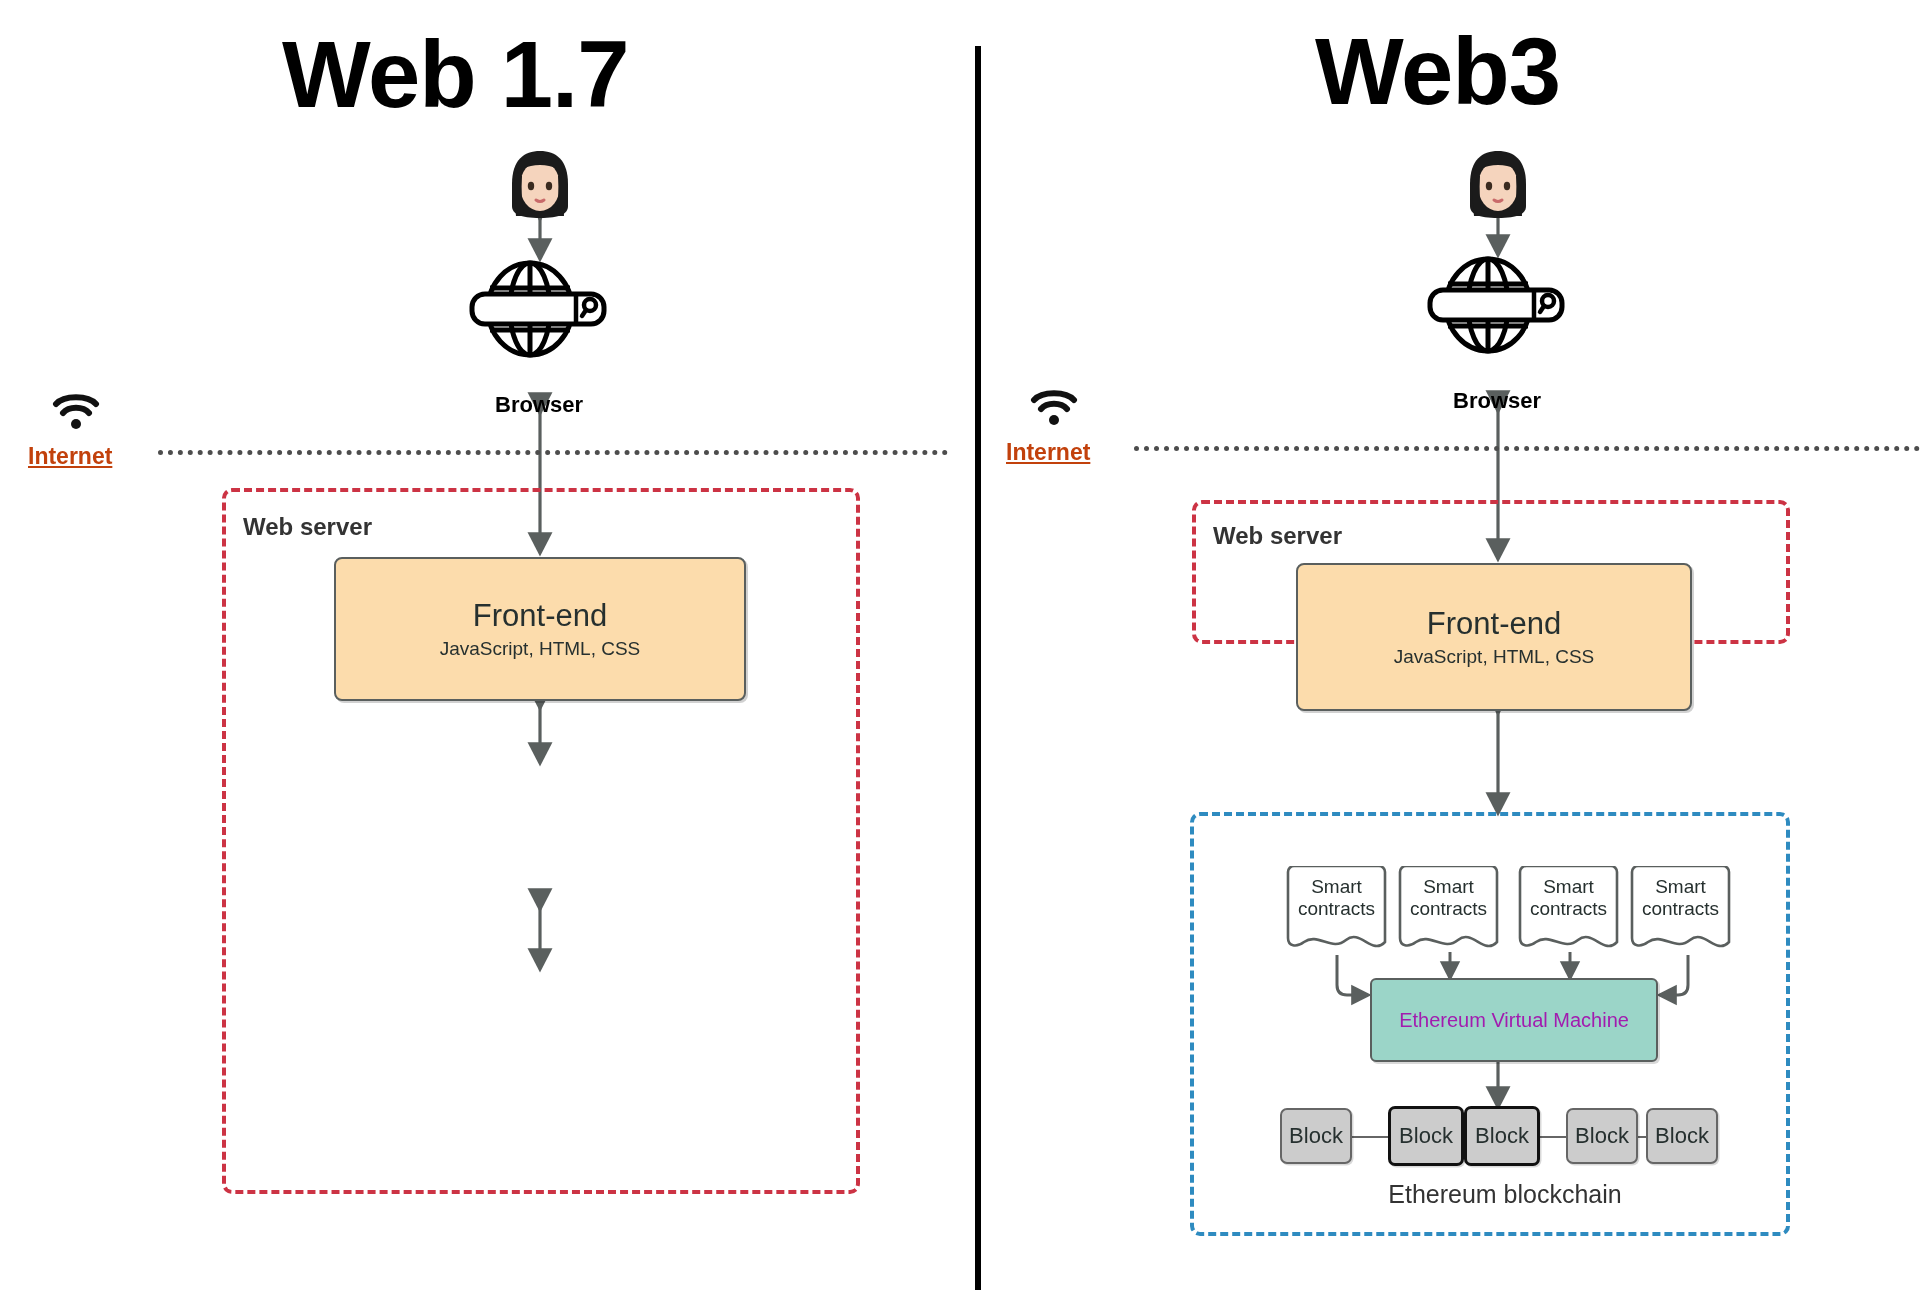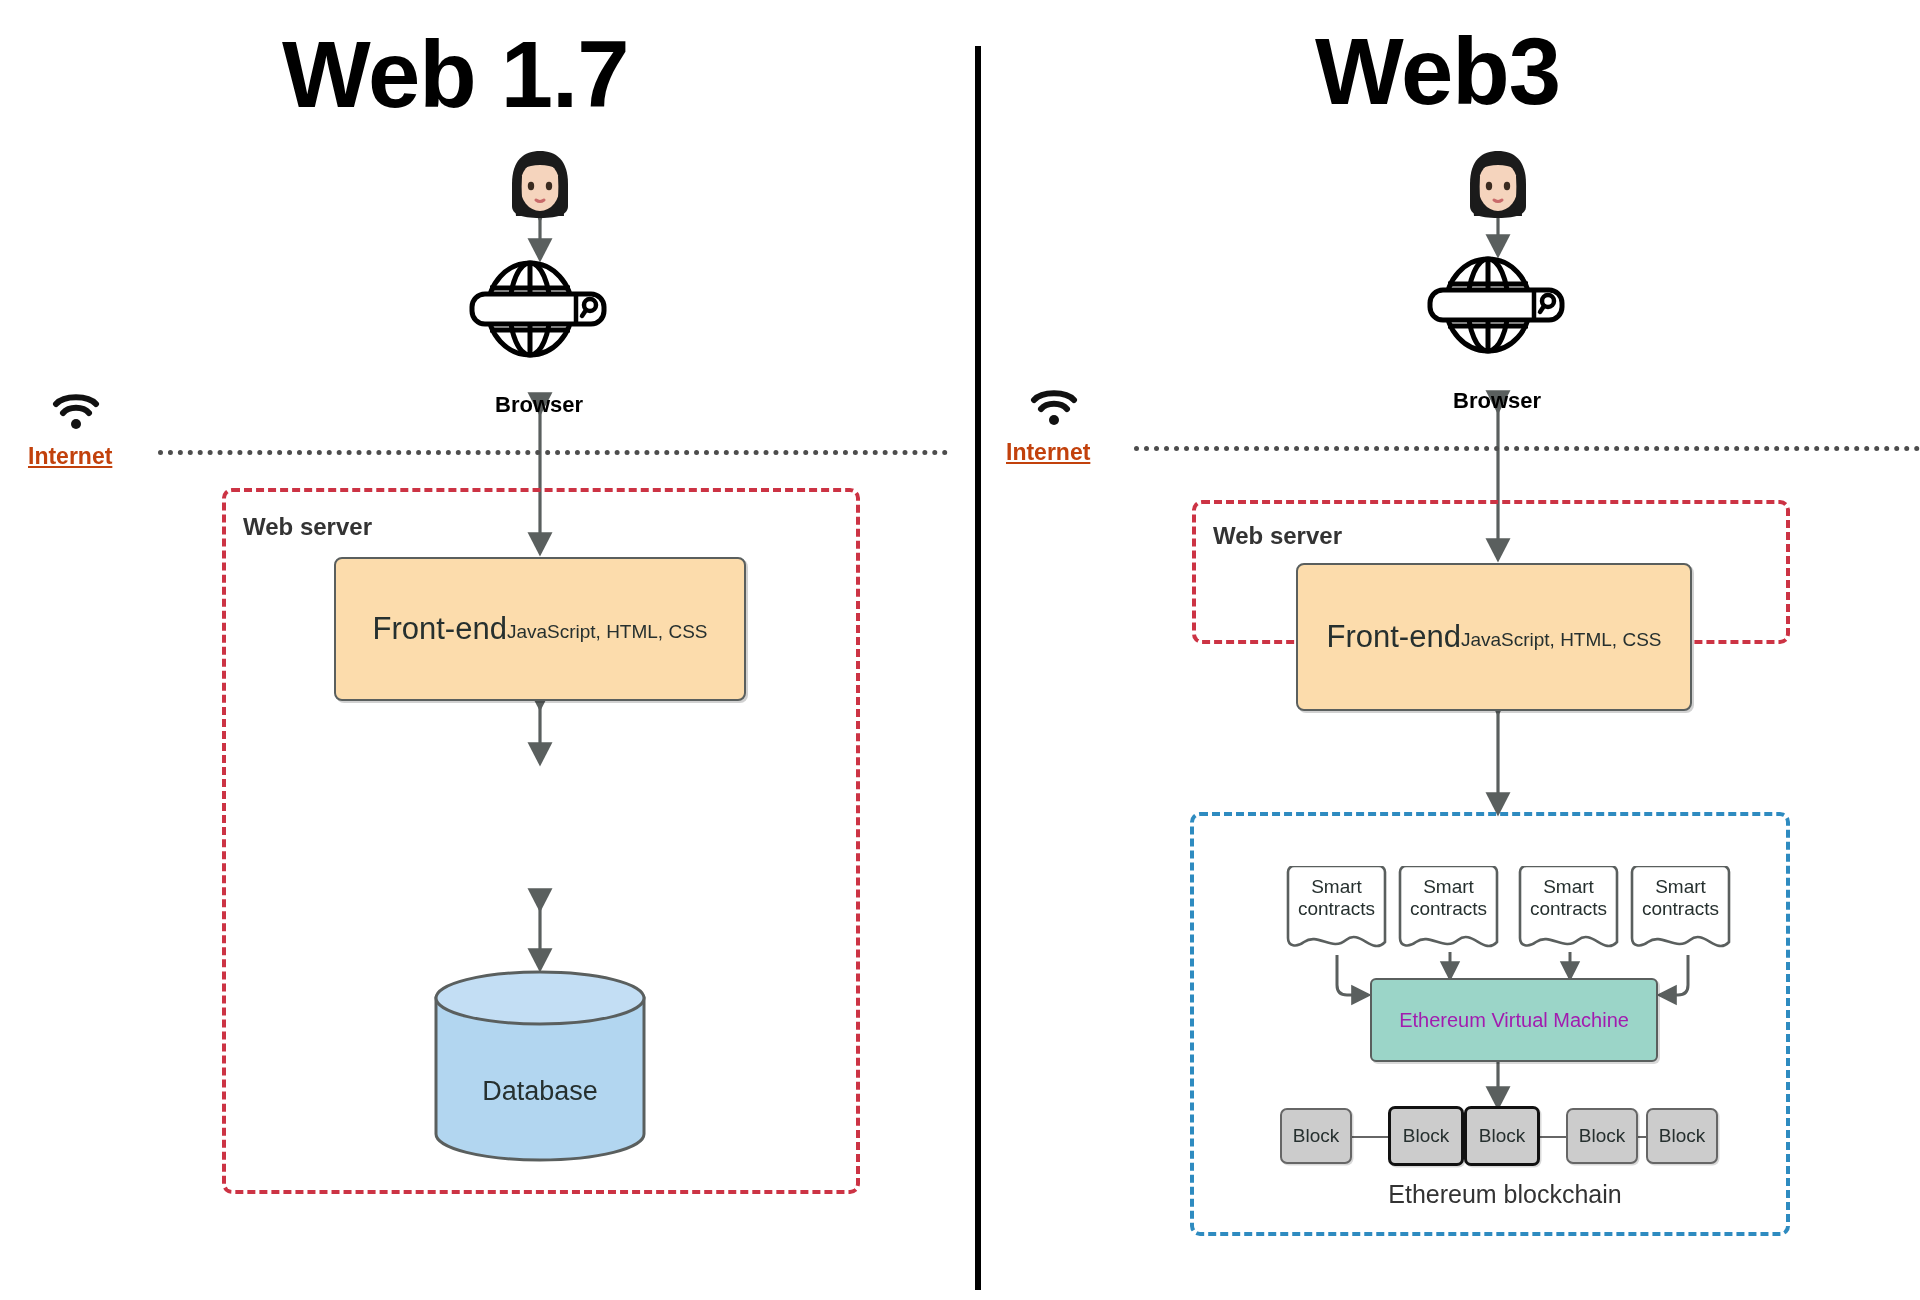--- a/index.html
+++ b/index.html
@@ -39,21 +39,21 @@
   
   .dash-box{position:absolute;box-sizing:border-box;border-radius:10px;background:transparent;}
   .dash-red{border:4px dashed #CC3344;}
   .dash-blue{border:4px dashed #2E8BC0;}
   .dash-label{position:absolute;font-size:24px;font-weight:bold;color:#333;white-space:nowrap;}
 
   
   .node{
     position:absolute;box-sizing:border-box;
     border:2.5px solid #5A5F5E;border-radius:8px;
-    display:flex;flex-direction:row;align-items:center;justify-content:center;
+    display:flex;flex-direction:column;align-items:center;justify-content:center;
     box-shadow:2px 2px 0 rgba(0,0,0,0.18);
   }
   .node .t1{font-size:31px;color:#26302F;line-height:1.1;}
   .node .t2{font-size:19px;color:#26302F;line-height:1.1;margin-top:6px;}
   .node .t2 .mis{border-bottom:2px solid #E8603C;}
   .orange{background:#FCDCAC;}
   .teal{background:#9BD5C8;}
 
   
   .evm{
@@ -75,21 +75,21 @@
   .doc .txt{
     position:absolute;left:0;right:0;top:10px;text-align:center;
     font-size:19px;line-height:1.15;color:#26302F;
   }
 
   
   .block{
     position:absolute;box-sizing:border-box;background:#CCCCCC;
     border:2px solid #666666;border-radius:7px;
     display:flex;align-items:center;justify-content:center;
-    font-size:19px;color:#26302F;
+    font-size:22px;color:#26302F;
     box-shadow:1.5px 1.5px 0 rgba(0,0,0,0.15);
   }
   .block.dark{border:3px solid #111111;}
   .blk-conn{position:absolute;height:2px;background:#666666;}
   .chain-label{position:absolute;font-size:25px;font-weight:normal;color:#333;white-space:nowrap;text-align:center;}
 
   svg.ovl{position:absolute;left:0;top:0;width:1920px;height:1300px;pointer-events:none;}
 </style>
 </head>
 <body>
@@ -176,27 +176,20 @@
 
   <div class="dash-box dash-red" style="left:222px;top:488px;width:638px;height:706px;"></div>
   <div class="dash-label" style="left:243px;top:513px;">Web server</div>
 
   <div class="node orange" style="left:334px;top:557px;width:412px;height:144px;">
     <div class="t1">Front-end</div>
     <div class="t2">JavaScript, HTML, CSS</div>
   </div>
 
 
-  <div class="cyl" style="left:432px;top:968px;width:216px;height:196px;">
-    <svg width="216" height="196" viewBox="0 0 216 196">
-      <path d="M4,30 L4,166 A104,26 0 0 0 212,166 L212,30 Z" fill="#B2D6F0" stroke="#5A5F5E" stroke-width="3"></path>
-      <ellipse cx="108" cy="30" rx="104" ry="26" fill="#C3DEF4" stroke="#5A5F5E" stroke-width="3"></ellipse>
-    </svg>
-    <div class="label" style="top:108px;">Database</div>
-  </div>
 
   <div class="panel-title" style="left:1315px;top:25px;">Web3</div>
 
   <div class="person-emoji" style="left:1464px;top:148px;">
     <svg width="68" height="72" viewBox="0 0 68 72">
       <path d="M6 36 C6 12 18 3 34 3 C50 3 62 12 62 36 L62 58 C62 66 54 70 34 70 C14 70 6 66 6 58 Z" fill="#1b1b1b"></path>
       <ellipse cx="34" cy="38" rx="20" ry="25" fill="#f5d4bd"></ellipse>
       <path d="M11 30 C11 9 22 5 34 5 C46 5 57 9 57 30 C57 22 47 17 34 17 C21 17 11 22 11 30 Z" fill="#1b1b1b"></path>
       <path d="M8 28 C8 52 10 62 10 68 L18 68 C16 56 15 42 16 28 Z" fill="#1b1b1b"></path>
       <path d="M60 28 C60 52 58 62 58 68 L50 68 C52 56 53 42 52 28 Z" fill="#1b1b1b"></path>

